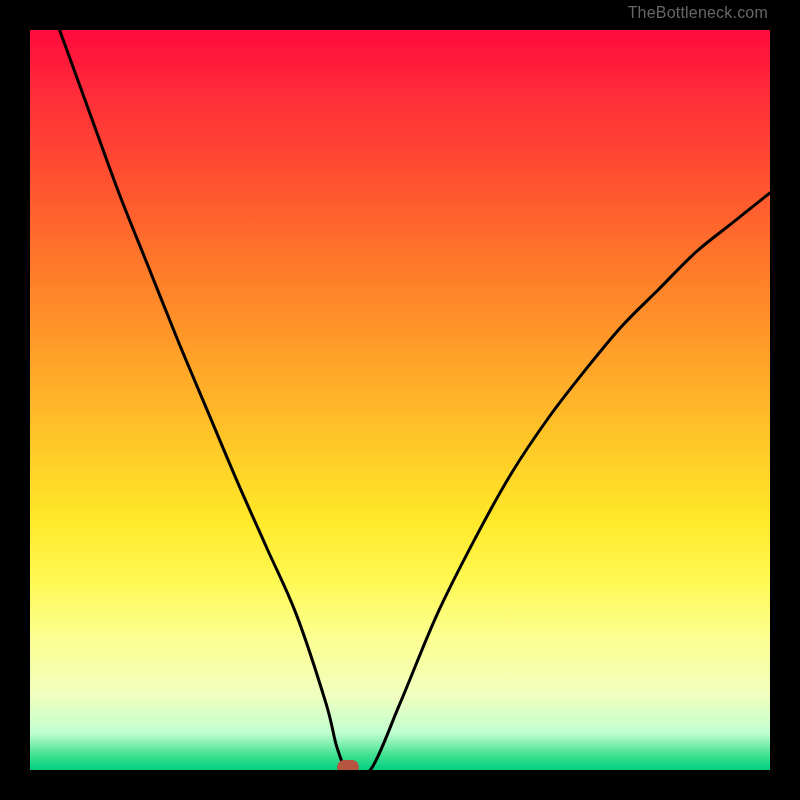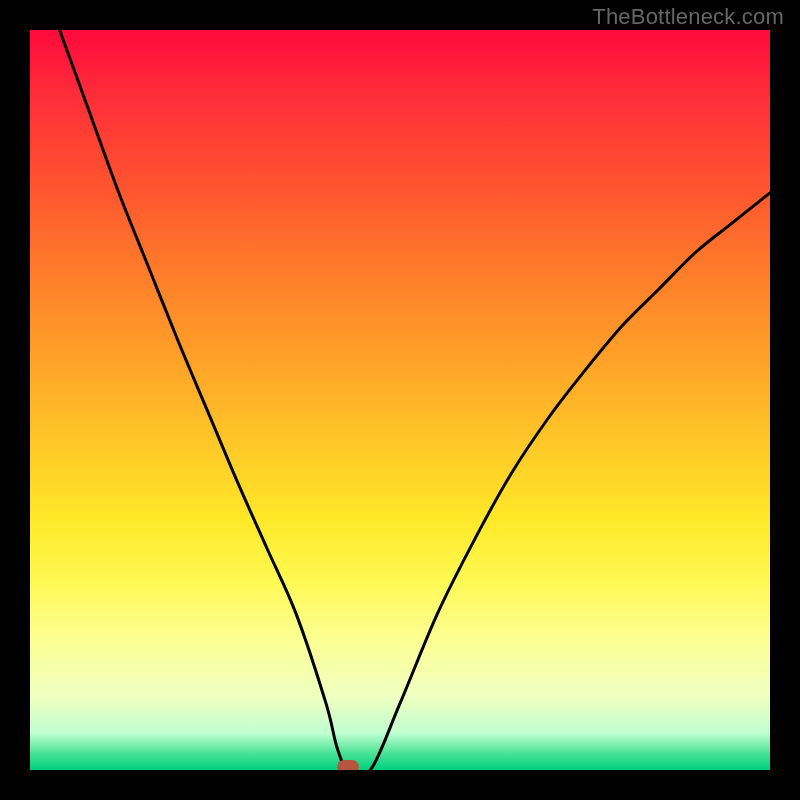--- a/index.html
+++ b/index.html
@@ -45,23 +45,23 @@
       #00d080 100%
     );
   }
   .curve-svg {
     position: absolute;
     inset: 0;
   }
   .watermark {
     position: absolute;
     top: 4px;
-    right: 16px;
+    right: 32px;
     color: #666;
-    font-size: 22px;
+    font-size: 16px;
     letter-spacing: 0.2px;
     user-select: none;
   }
   .min-marker {
     position: absolute;
     width: 22px;
     height: 14px;
     background: #b5543f;
     border-radius: 7px;
     transform: translate(-50%, -50%);

